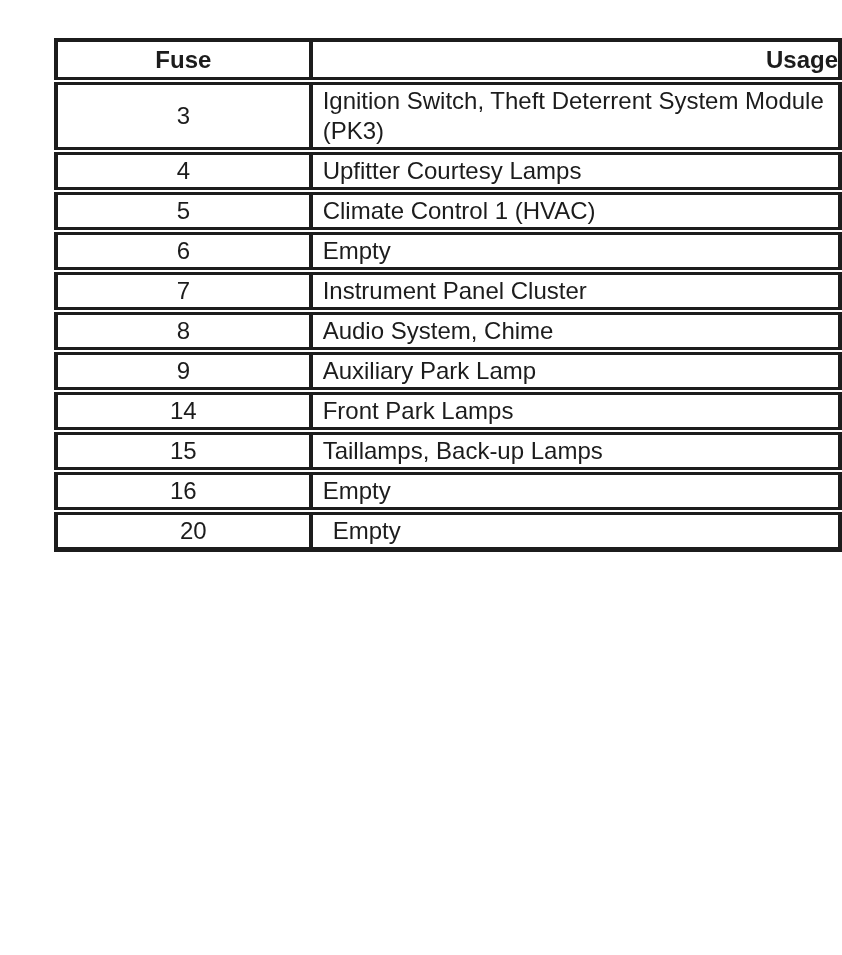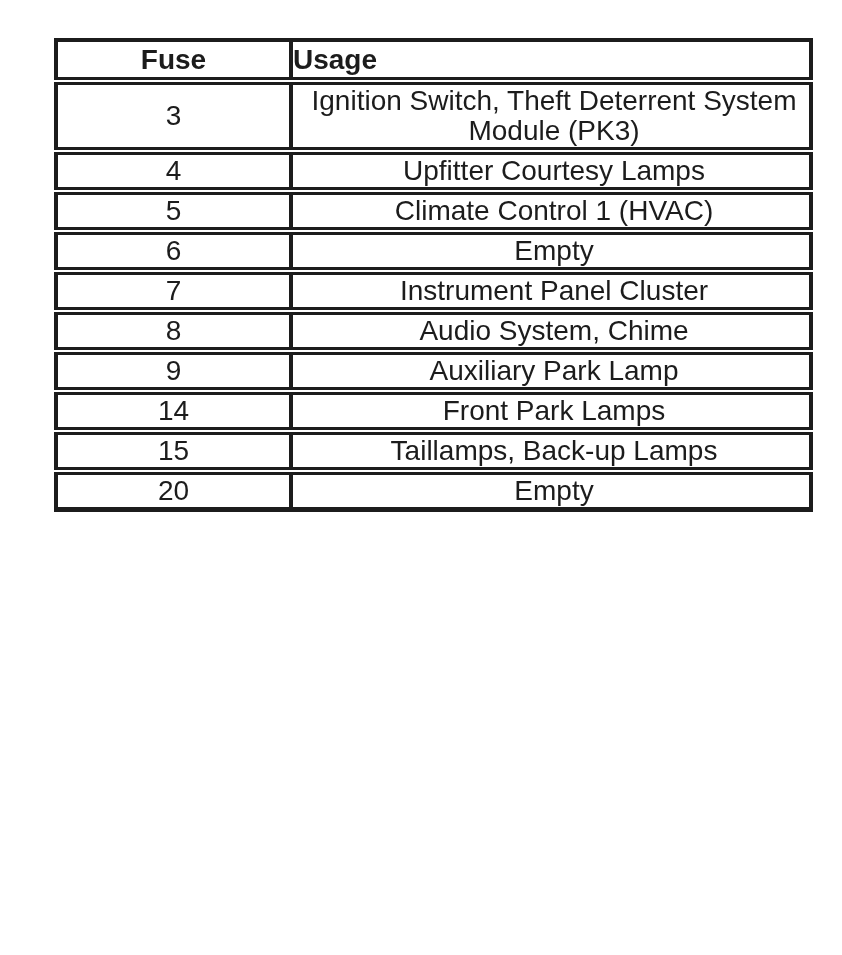--- a/index.html
+++ b/index.html
@@ -19,51 +19,52 @@
     height: 955px;
   }
   table.fuse-table {
     border-collapse: separate;
     border-spacing: 0 2px;
     margin: 36px 0 0 54px;
   }
   th, td {
     border-top: 3px solid #1c1c1c;
     border-bottom: 3px solid #1c1c1c;
-    font-size: 28px;
+    font-size: 24px;
     line-height: 30px;
     padding: 1px 0;
     vertical-align: middle;
     box-sizing: content-box;
   }
   thead th {
     border-top: 4px solid #1c1c1c;
     font-weight: bold;
     line-height: 33px;
     text-align: center;
   }
   tbody tr:last-child td {
     border-bottom: 5px solid #1c1c1c;
+    padding-left: 20px;
   }
   .fuse-cell {
     width: 231px;
     border-left: 4px solid #1c1c1c;
     border-right: 2px solid #1c1c1c;
     text-align: center;
   }
   .usage-cell {
     width: 502px;
     border-left: 2px solid #1c1c1c;
     border-right: 4px solid #1c1c1c;
-    text-align: center;
+    text-align: left;
     padding-left: 10px;
     padding-right: 4px;
   }
   th.usage-cell {
-    text-align: left;
+    text-align: right;
     padding-left: 0;
     padding-right: 0;
   }
 </style>
 </head>
 <body>
 
 <div class="page">
   <table class="fuse-table">
     <thead>
@@ -103,18 +104,22 @@
         </tr>
         <tr>
           <td class="fuse-cell">14</td>
           <td class="usage-cell">Front Park Lamps</td>
         </tr>
         <tr>
           <td class="fuse-cell">15</td>
           <td class="usage-cell">Taillamps, Back-up Lamps</td>
         </tr>
         <tr>
+          <td class="fuse-cell">16</td>
+          <td class="usage-cell">Empty</td>
+        </tr>
+        <tr>
           <td class="fuse-cell">20</td>
           <td class="usage-cell">Empty</td>
         </tr>
       </tbody>
   </table>
 </div>
 
 </body></html>

